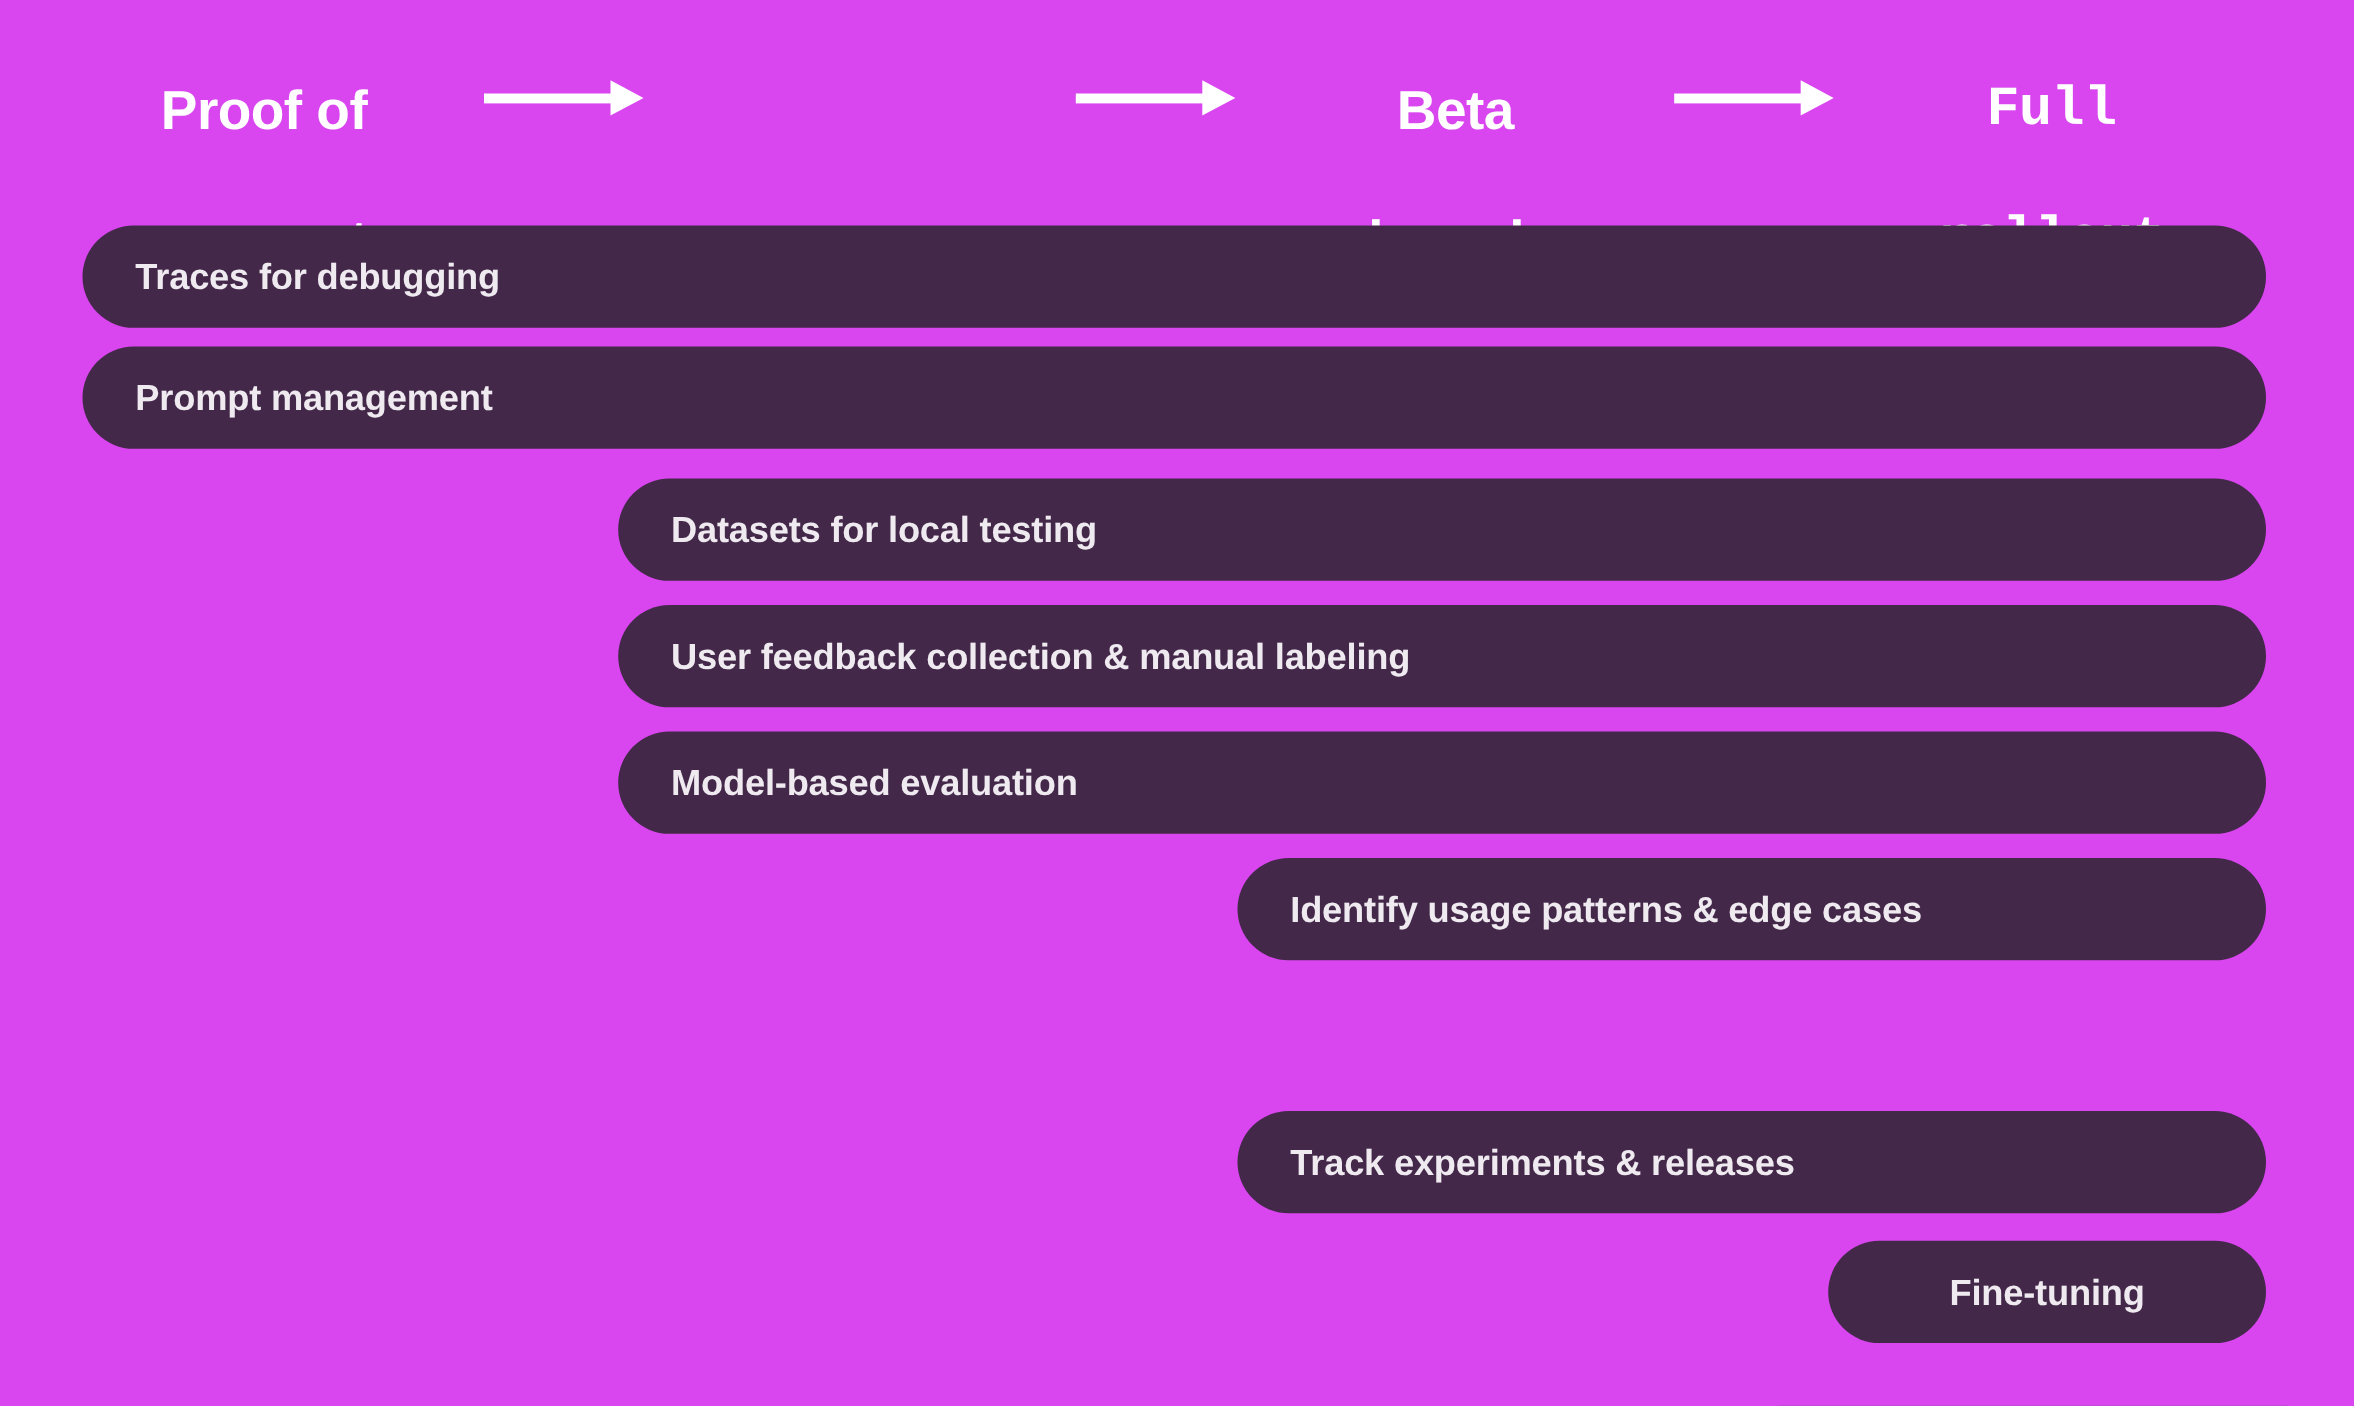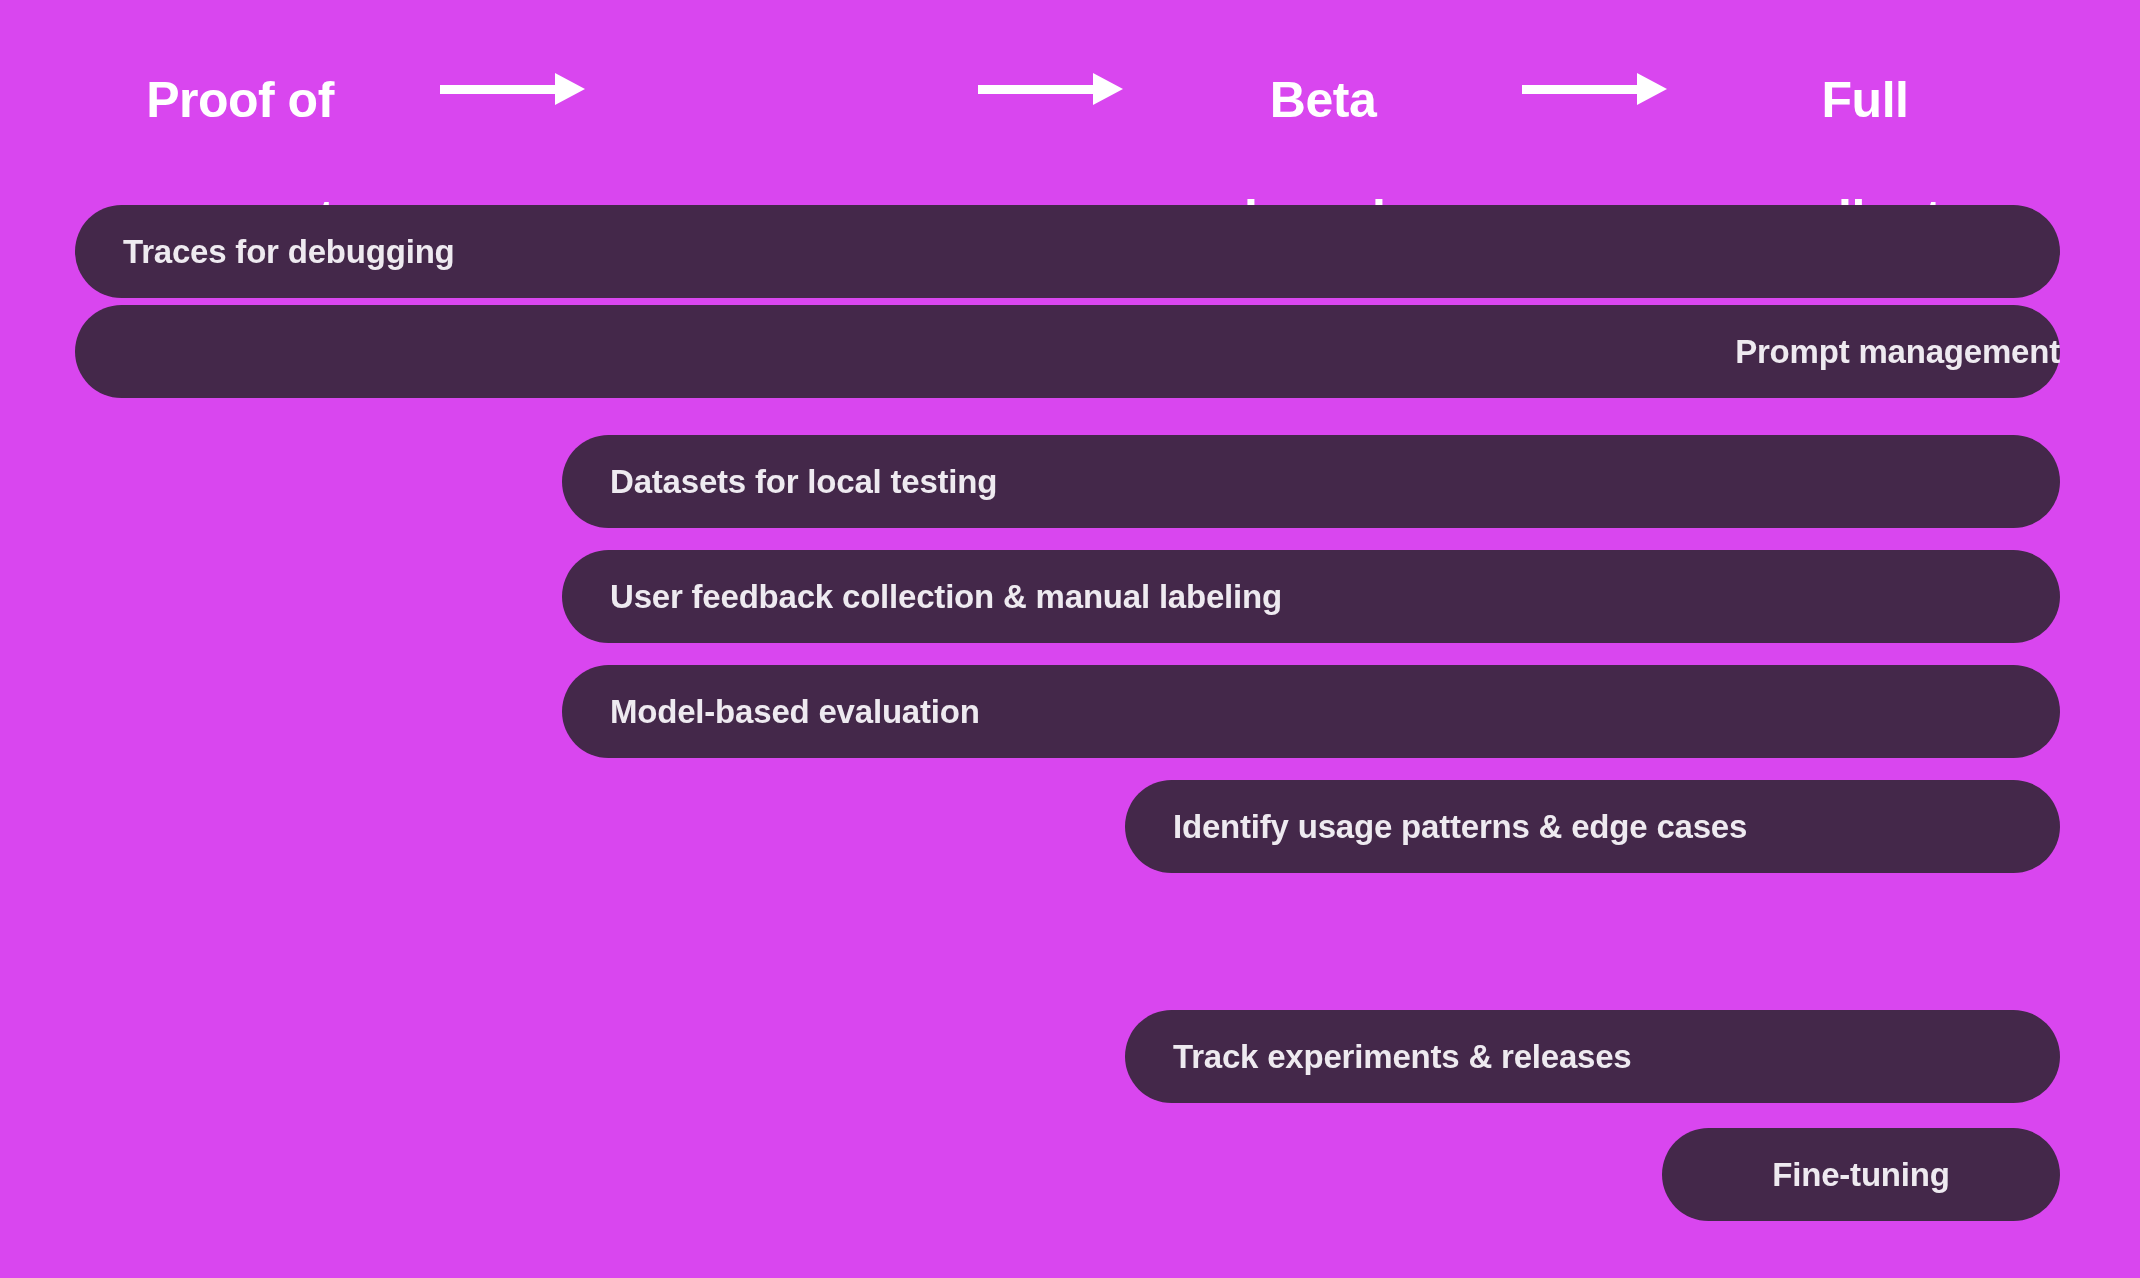--- a/index.html
+++ b/index.html
@@ -108,21 +108,21 @@
   <div class="stage-header-row">
 
     <div class="stage-label" style="left:70px;">
       <span class="line">Proof of</span>
       <span class="line">concept</span>
     </div>
     <div class="stage-label" style="left:1153px;">
       <span class="line">Beta</span>
       <span class="line">launch</span>
     </div>
-    <div class="stage-label" style="left:1695px;">
+    <div class="stage-label" style="left:1695px;font-family:Liberation Mono, monospace;">
       <span class="line">Full</span>
       <span class="line">rollout</span>
     </div>
 
     <div class="stage-arrow" style="left:440px; width:145px;">
       <span class="shaft" style="width:118px;"></span>
       <span class="head" style="left:115px;"></span>
     </div>
     <div class="stage-arrow" style="left:978px; width:145px;">
       <span class="shaft" style="width:118px;"></span>
@@ -131,21 +131,21 @@
     <div class="stage-arrow" style="left:1522px; width:145px;">
       <span class="shaft" style="width:118px;"></span>
       <span class="head" style="left:115px;"></span>
     </div>
   </div>
 
   <div class="bars-layer">
     <div class="cap-bar" style="left:75px; top:205px; width:1985px;">
       <span class="cap-label">Traces for debugging</span>
     </div>
-    <div class="cap-bar" style="left:75px; top:305px; width:1985px;justify-content:flex-end;">
+    <div class="cap-bar" style="left:75px; top:315px; width:1985px;">
       <span class="cap-label">Prompt management</span>
     </div>
     <div class="cap-bar" style="left:562px; top:550px; width:1498px;">
       <span class="cap-label">User feedback collection &amp; manual labeling</span>
     </div>
     <div class="cap-bar" style="left:562px; top:435px; width:1498px;">
       <span class="cap-label">Datasets for local testing</span>
     </div>
     <div class="cap-bar" style="left:1125px; top:780px; width:935px;">
       <span class="cap-label">Identify usage patterns &amp; edge cases</span>

